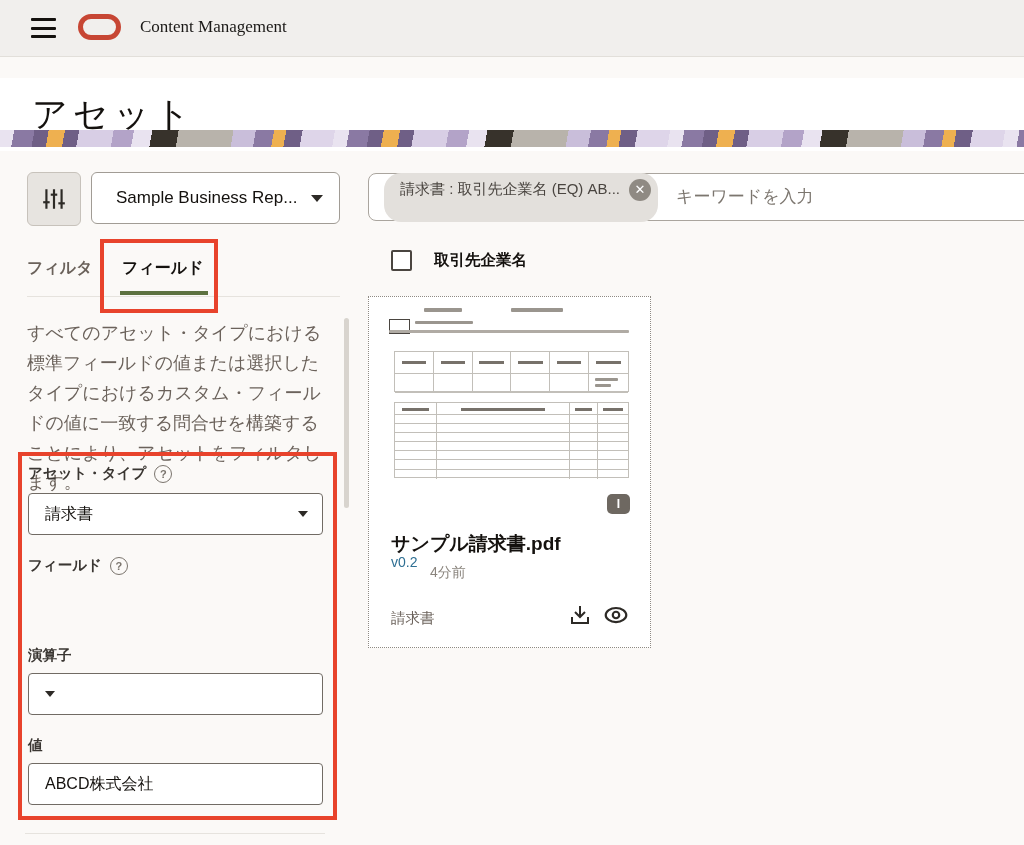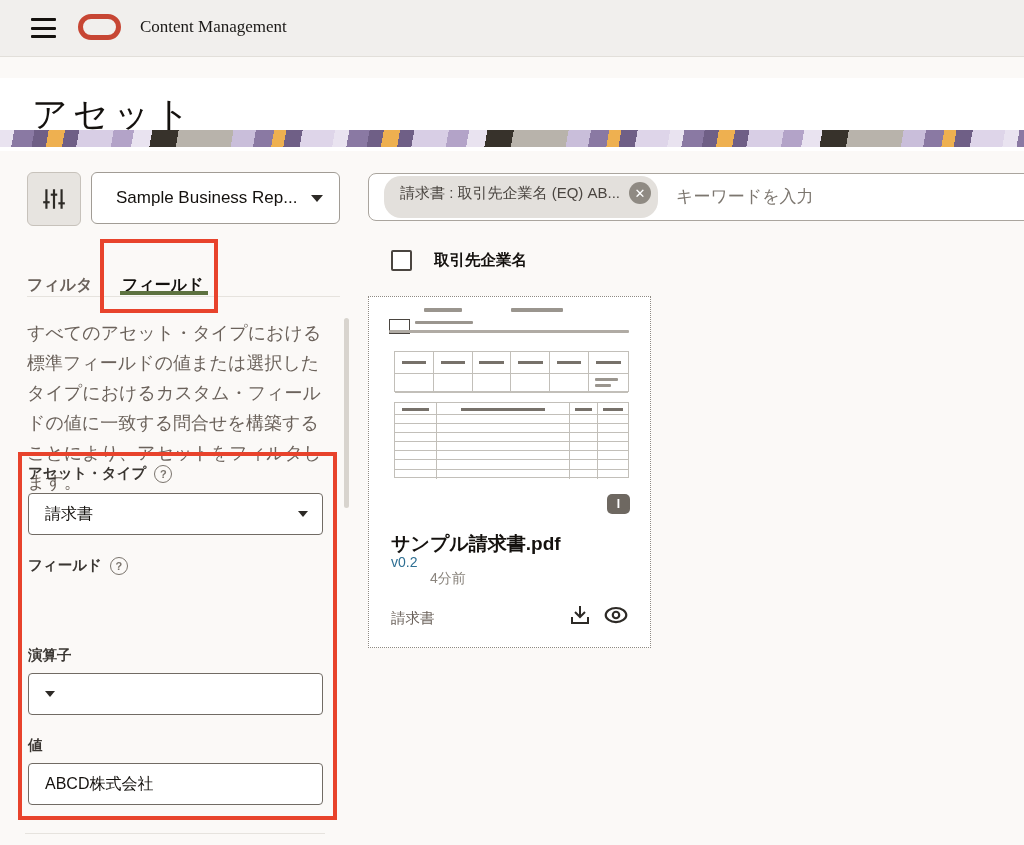--- a/index.html
+++ b/index.html
@@ -28,21 +28,21 @@
 
   
   .filter-btn{position:absolute;left:27px;top:172px;width:52px;height:52px;background:#e7e4e0;
               border:1px solid #c7c2bb;border-radius:6px;display:flex;align-items:center;justify-content:center;cursor:pointer;}
   .collection-select{position:absolute;left:91px;top:172px;width:249px;height:52px;background:#fff;
               border:1px solid #a19c95;border-radius:6px;display:flex;align-items:center;
               padding:0 16px 0 24px;box-sizing:border-box;font-size:17px;cursor:pointer;}
   .collection-select .lbl{flex:1;white-space:nowrap;overflow:hidden;}
   .caret{width:0;height:0;border-left:6px solid transparent;border-right:6px solid transparent;border-top:7px solid #2d2a26;}
 
-  .tab{position:absolute;top:258px;font-size:16px;font-weight:700;cursor:pointer;margin-top:17px;}
+  .tab{position:absolute;top:258px;font-size:16px;font-weight:700;cursor:pointer;}
   .tab-filter{left:27px;color:#6b625b;}
   .tab-field{left:122px;color:#14110e;}
   .tab-underline{position:absolute;left:120px;top:291px;width:88px;height:4px;background:#5d7240;}
   .tabs-divider{position:absolute;left:27px;top:296px;width:313px;height:1px;background:#e6e3de;}
 
   .annotation{position:absolute;border:4px solid #e8432c;box-sizing:border-box;pointer-events:none;}
   .anno-tab{left:100px;top:239px;width:118px;height:74px;}
   .anno-form{left:18px;top:452px;width:319px;height:368px;}
 
   .description{position:absolute;left:27px;top:319px;width:302px;font-size:18px;line-height:1.66;color:#6b625b;}
@@ -58,21 +58,21 @@
   .fld .lbl{flex:1;}
   .fld .caret{border-left-width:5.5px;border-right-width:5.5px;border-top-width:6.5px;}
   .fld input{border:none;outline:none;font-size:16px;width:100%;font-family:inherit;color:#14110e;background:transparent;padding:0;}
   .bottom-divider{position:absolute;left:25px;top:833px;width:300px;height:1px;background:#e6e3de;}
 
   
   .search-bar{position:absolute;left:368px;top:173px;width:700px;height:48px;background:#fff;
               border:1px solid #aaa59e;border-radius:8px;box-sizing:border-box;display:flex;align-items:center;
               padding-left:15px;gap:16px;}
   .chip{background:#e3e0dc;border-radius:17px;height:34px;display:flex;align-items:center;
-        padding:0 7px 8px 16px;font-size:15px;color:#4a4540;gap:9px;white-space:nowrap;}
+        padding:0 7px 15px 16px;font-size:15px;color:#4a4540;gap:9px;white-space:nowrap;}
   .chip-x{width:22px;height:22px;border-radius:50%;background:#8f8a83;color:#fff;font-size:13px;
           display:flex;align-items:center;justify-content:center;cursor:pointer;line-height:1;}
   .search-bar input{flex:1;border:none;outline:none;font-size:17px;font-family:inherit;color:#14110e;background:transparent;}
   .search-bar input::placeholder{color:#7c766f;}
 
   .select-all-box{position:absolute;left:391px;top:250px;width:17px;height:17px;background:#fff;
                   border:2px solid #4a4540;border-radius:2px;cursor:pointer;}
   .select-all-label{position:absolute;left:434px;top:250px;font-size:15.5px;font-weight:700;color:#14110e;}
 
   
@@ -80,21 +80,21 @@
               border:1px dotted #8f8a83;box-sizing:border-box;cursor:pointer;}
   .bar{position:absolute;background:#9a958e;height:3.5px;border-radius:1px;}
   .t-logo{position:absolute;left:20px;top:22px;width:21px;height:15px;border:1.5px solid #4a4540;box-sizing:border-box;}
   .t-table{position:absolute;border:1px solid #c2bfb9;box-sizing:border-box;display:grid;}
   .t-cell{border-right:1px solid #c2bfb9;border-bottom:1px solid #c2bfb9;position:relative;}
   .t-cell.hbar::after{content:"";position:absolute;left:18%;right:18%;top:45%;height:3px;background:#77716a;}
   .badge{position:absolute;left:238px;top:197px;width:23px;height:20px;background:#6e6861;border-radius:5px;
          color:#fff;font-size:12px;font-weight:700;display:flex;align-items:center;justify-content:center;}
   .card-title{position:absolute;left:22px;top:226px;font-size:19px;font-weight:700;color:#14110e;margin-top:8px;}
   .card-version{position:absolute;left:22px;top:257px;font-size:14px;color:#2e6f93;cursor:pointer;}
-  .card-age{position:absolute;left:61px;top:273px;font-size:14px;color:#8a847d;}
+  .card-age{position:absolute;left:61px;top:267px;font-size:14px;color:#8a847d;}
   .card-type{position:absolute;left:22px;top:312px;font-size:14.5px;color:#6b625b;}
   .card-icon{position:absolute;top:305px;width:26px;height:26px;cursor:pointer;display:flex;align-items:center;justify-content:center;}
   .icon-download{left:198px;}
   .icon-preview{left:234px;}
 </style>
 </head>
 <body>
 
 <div id="app">
 

